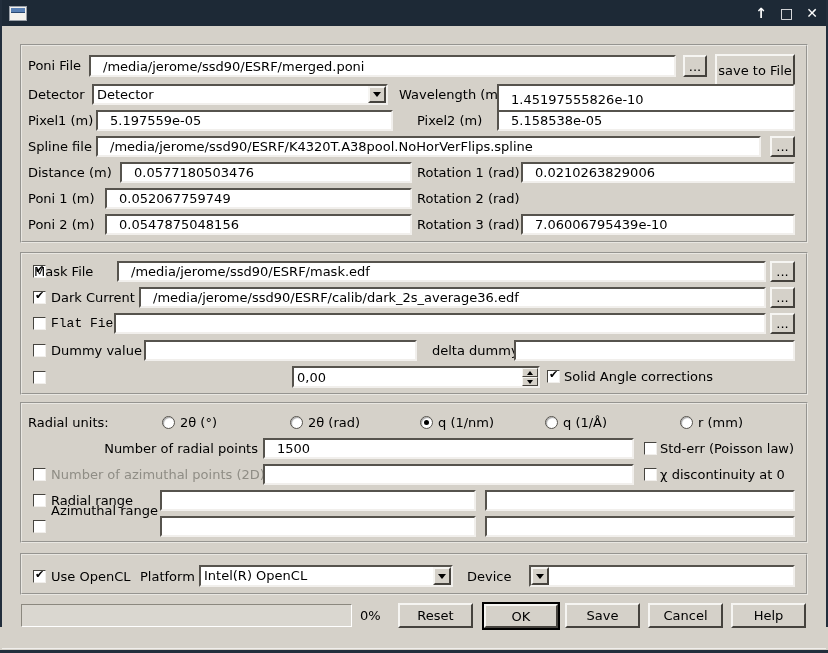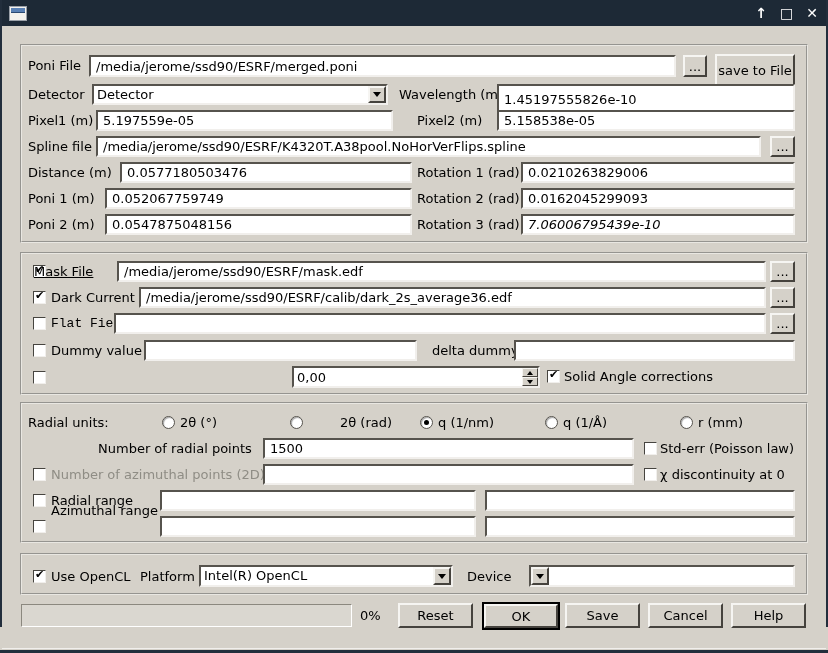--- a/index.html
+++ b/index.html
@@ -22,27 +22,27 @@
     background:#f4f2ee; border:1px solid #9aa0a8; }
   .win-icon::before { content:""; position:absolute; left:1px; top:1px; right:1px; height:4px;
     background:#5a81b5; border-bottom:1px solid #2c4a73; }
   .tb-controls { position:absolute; right:10px; top:0; height:26px;
     display:flex; align-items:center; gap:13px; }
   .tb-btn { color:#ffffff; font-weight:bold; font-size:14px; line-height:26px; cursor:default; }
 
   .group { position:absolute; border:2px groove #e9e7e2; }
 
   .lbl { position:absolute; font-size:13px; line-height:21px; white-space:nowrap; color:#000; }
-  .lbl.right { text-align:left; }
+  .lbl.right { text-align:right; }
   .lbl.disabled { color:#8f8d85; }
 
   .field {
     position:absolute; background:#fff; color:#000;
     border:2px solid; border-color:#56534d #f1efec #f1efec #56534d;
-    font-family:"DejaVu Sans","Liberation Sans",sans-serif; font-size:13px; padding:0 5px;
+    font-family:"DejaVu Sans","Liberation Sans",sans-serif; font-size:13px; padding:0 12px;
     outline:none;
   }
 
   .btn {
     position:absolute; background:#d5d1c9;
     border:2px solid; border-color:#f6f5f2 #45423d #45423d #f6f5f2;
     font-size:13px; color:#000;
     display:flex; align-items:center; justify-content:center; cursor:default; white-space:nowrap;
   }
   .btn.default { box-shadow:0 0 0 2px #000; }
@@ -131,31 +131,30 @@
   <div class="btn" style="left:770px;top:136px;width:25px;height:21px;">...</div>
 
   <span class="lbl" style="left:28px;top:162px;">Distance (m)</span>
   <input class="field" style="left: 120px; top: 162px; width: 292px; height: 21px;" value="0.0577180503476">
   <span class="lbl" style="left:417px;top:162px;">Rotation 1 (rad)</span>
   <input class="field" style="left: 521px; top: 162px; width: 274px; height: 21px;" value="0.0210263829006">
 
   <span class="lbl" style="left:28px;top:188px;">Poni 1 (m)</span>
   <input class="field" style="left: 105px; top: 188px; width: 307px; height: 21px;" value="0.052067759749">
   <span class="lbl" style="left:417px;top:188px;">Rotation 2 (rad)</span>
-  <input class="field" style="left: 521px; top: 188px; width: 274px; height: 21px;" value="0.0162045299093">
 
   <span class="lbl" style="left:28px;top:214px;">Poni 2 (m)</span>
   <input class="field" style="left: 105px; top: 214px; width: 307px; height: 21px;" value="0.0547875048156">
   <span class="lbl" style="left:417px;top:214px;">Rotation 3 (rad)</span>
-  <input class="field" style="left: 521px; top: 214px; width: 274px; height: 21px; font-style: italic;" value="7.06006795439e-10">
+  <input class="field" style="left: 521px; top: 214px; width: 274px; height: 21px;" value="7.06006795439e-10">
 
   <div class="group" style="left:20px;top:252px;width:788px;height:143px;"></div>
 
   <span class="cb checked" style="left:33px;top:265px;"></span>
-  <span class="lbl" style="left:34px;top:261px;text-decoration:underline;">Mask File</span>
+  <span class="lbl" style="left:34px;top:261px;">Mask File</span>
   <input class="field" style="left: 117px; top: 261px; width: 649px; height: 21px;" value="/media/jerome/ssd90/ESRF/mask.edf">
   <div class="btn" style="left:770px;top:261px;width:25px;height:21px;">...</div>
 
   <span class="cb checked" style="left:33px;top:291px;"></span>
   <span class="lbl" style="left:51px;top:287px;">Dark Current</span>
   <input class="field" style="left: 139px; top: 287px; width: 627px; height: 21px;" value="/media/jerome/ssd90/ESRF/calib/dark_2s_average36.edf">
   <div class="btn" style="left:770px;top:287px;width:25px;height:21px;">...</div>
 
   <span class="cb" style="left:33px;top:317px;"></span>
   <span class="lbl" style="left:51px;top:313px;font-family:Liberation Mono, monospace;">Flat Field</span>
@@ -182,21 +181,21 @@
   </div>
   <span class="cb checked" style="left:547px;top:370px;"></span>
   <span class="lbl" style="left:564px;top:366px;">Solid Angle corrections</span>
 
   <div class="group" style="left:20px;top:402px;width:788px;height:141px;"></div>
 
   <span class="lbl" style="left:28px;top:412px;">Radial units:</span>
   <span class="radio" style="left:162px;top:416px;"></span>
   <span class="lbl" style="left:180px;top:412px;">2θ (°)</span>
   <span class="radio" style="left:290px;top:416px;"></span>
-  <span class="lbl" style="left:308px;top:412px;margin-left:32px;">2θ (rad)</span>
+  <span class="lbl" style="left:308px;top:412px;">2θ (rad)</span>
   <span class="radio selected" style="left:420px;top:416px;"></span>
   <span class="lbl" style="left:438px;top:412px;">q (1/nm)</span>
   <span class="radio" style="left:545px;top:416px;"></span>
   <span class="lbl" style="left:563px;top:412px;">q (1/Å)</span>
   <span class="radio" style="left:680px;top:416px;"></span>
   <span class="lbl" style="left:698px;top:412px;">r (mm)</span>
 
   <span class="lbl right" style="left:98px;top:438px;width:160px;">Number of radial points</span>
   <input class="field" style="left: 263px; top: 438px; width: 371px; height: 21px;" value="1500">
   <span class="cb" style="left:644px;top:442px;"></span>

